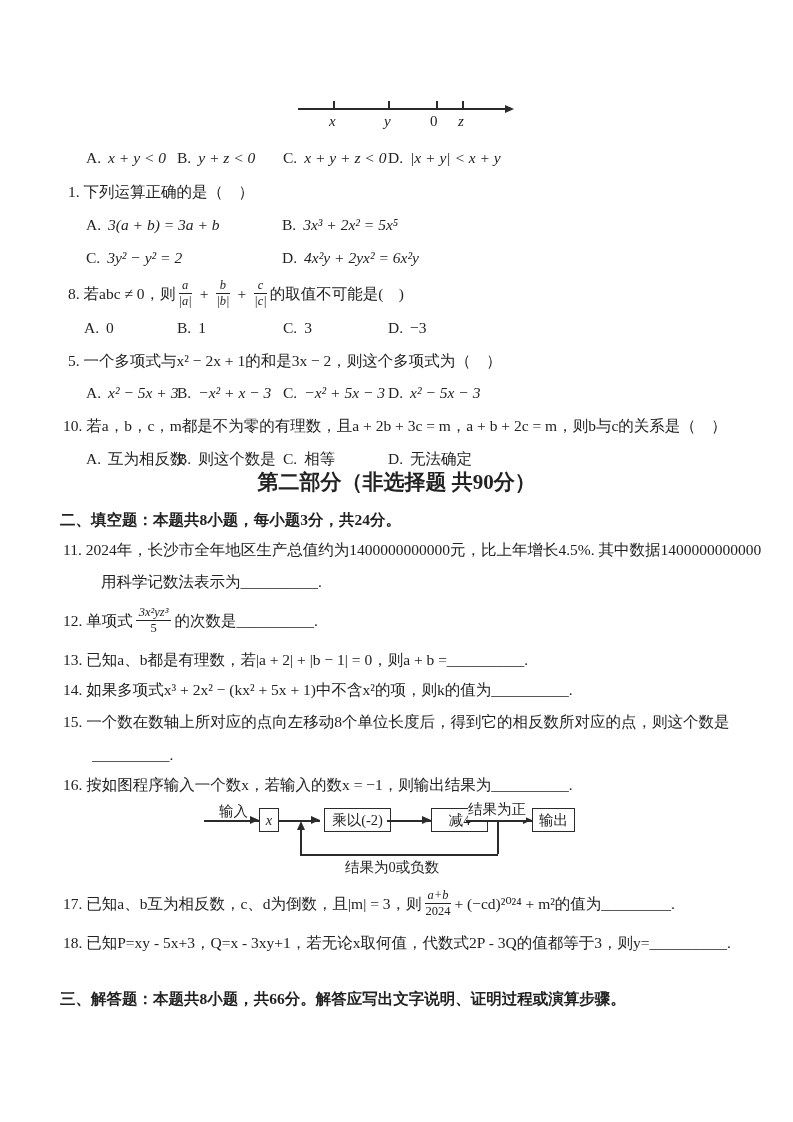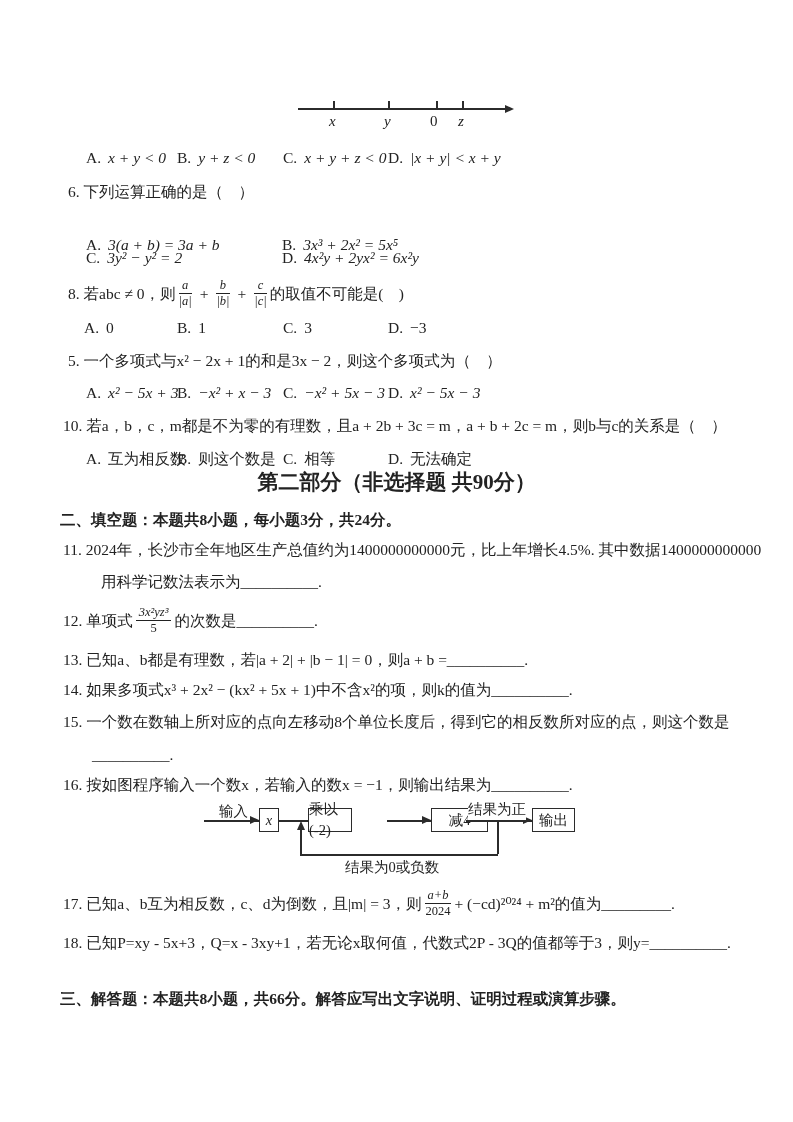--- a/index.html
+++ b/index.html
@@ -55,22 +55,22 @@
     <span class="nl-label mtext" style="left:458px; top:111px;">z</span>
   </div>
 
   <div class="optrow" style="top:147px;">
     <span class="opt" style="left:86px;"><span class="lab">A.</span><span class="mtext">x + y &lt; 0</span></span>
     <span class="opt" style="left:177px;"><span class="lab">B.</span><span class="mtext">y + z &lt; 0</span></span>
     <span class="opt" style="left:283px;"><span class="lab">C.</span><span class="mtext">x + y + z &lt; 0</span></span>
     <span class="opt" style="left:388px;"><span class="lab">D.</span><span class="mtext">|x + y| &lt; x + y</span></span>
   </div>
 
-  <div class="line" style="left:68px; top:181px;">6. 下列运算正确的是（　）</div>
-  <div class="optrow" style="top:214px;margin-top:20px;">
+  <div class="line" style="left:68px; top:181px;">1. 下列运算正确的是（　）</div>
+  <div class="optrow" style="top:214px;">
     <span class="opt" style="left:86px;"><span class="lab">A.</span><span class="mtext">3(a + b) = 3a + b</span></span>
     <span class="opt" style="left:282px;"><span class="lab">B.</span><span class="mtext">3x³ + 2x² = 5x⁵</span></span>
   </div>
   <div class="optrow" style="top:247px;">
     <span class="opt" style="left:86px;"><span class="lab">C.</span><span class="mtext">3y² − y² = 2</span></span>
     <span class="opt" style="left:282px;"><span class="lab">D.</span><span class="mtext">4x²y + 2yx² = 6x²y</span></span>
   </div>
 
   <div class="flexrow" style="left:68px; top:276px; height:34px;">
     <span>8. 若abc ≠ 0，则</span>
@@ -138,21 +138,21 @@
 
   <div class="flow">
     <span class="flabel" style="left:19px; top:6px;">输入</span>
     <div class="hline" style="left:4px; top:25px; width:55px;"></div>
     <div class="arrow-r" style="left:50px; top:21px;"></div>
     <div class="fbox" style="left:59px; top:13px; width:20px;">
         <span class="mtext">x</span>
       </div>
     <div class="hline" style="left:79px; top:25px; width:41px;"></div>
     <div class="arrow-r" style="left:111px; top:21px;"></div>
-    <div class="fbox" style="left:108px; top:13px; width:44px;">
+    <div class="fbox" style="left:124px; top:13px; width:67px;">
         <span>乘以(-2)</span>
       </div>
     <div class="hline" style="left:187px; top:25px; width:44px;"></div>
     <div class="arrow-r" style="left:222px; top:21px;"></div>
     <div class="fbox" style="left:231px; top:13px; width:57px;">
         <span>减4</span>
       </div>
     <div class="hline" style="left:266px; top:25px; width:66px;"></div>
     <div class="arrow-r" style="left:323px; top:21px;"></div>
     <span class="flabel" style="left:268px; top:4px;">结果为正</span>

